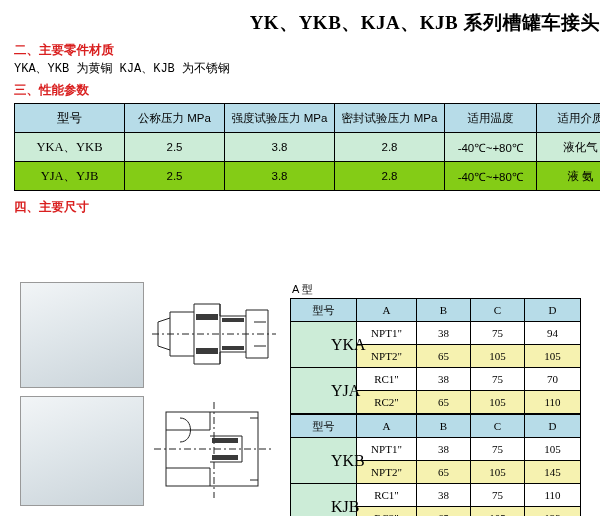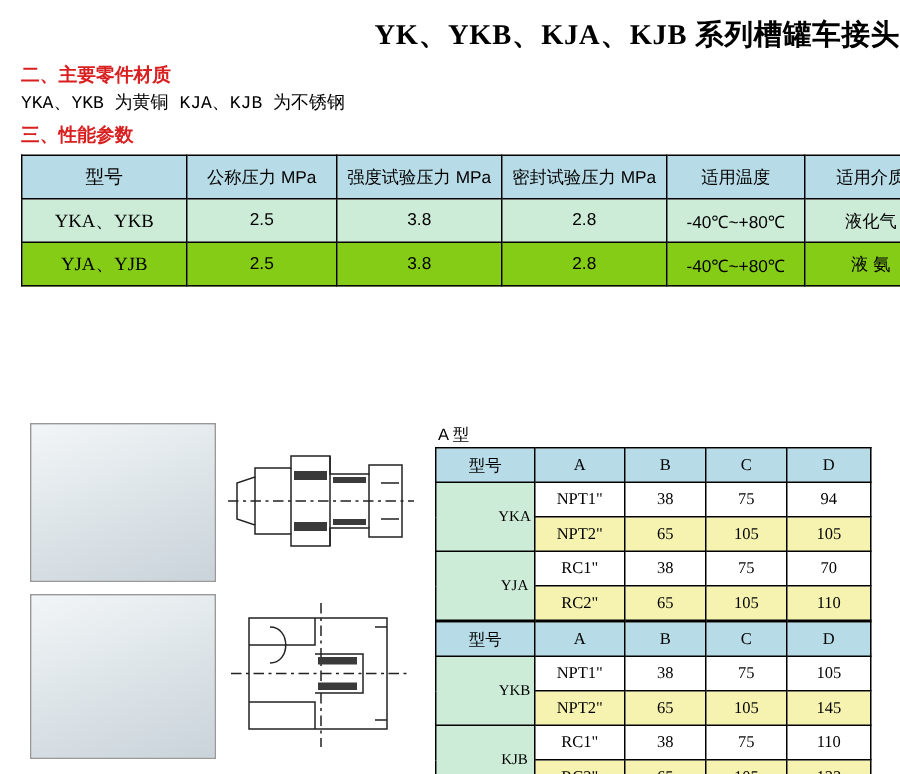--- a/index.html
+++ b/index.html
@@ -114,21 +114,21 @@
     font-size: 11px;
     height: 20px;
     font-family: "Liberation Serif", serif;
   }
   table.dim thead th {
     background: #b7dce8;
     font-weight: normal;
   }
   table.dim td.rowlabel {
     background: #ccecd7;
-    font-size: 10px;
+    font-size: 16px;
     padding-left: 40px;
   }
   table.dim td.val {
     background: #ffffff;
   }
   table.dim tr.alt td.val {
     background: #f6f2b0;
   }
 
   
@@ -183,20 +183,21 @@
         <td class="model">YJA、YJB</td>
         <td>2.5</td>
         <td>3.8</td>
         <td>2.8</td>
         <td>-40℃~+80℃</td>
         <td>液  氨</td>
       </tr>
     </tbody>
   </table>
 
+  <div class="section-head" style="margin-top:8px">四、主要尺寸</div>
 
   <div class="photo-block photo1">
     <div class="ph-bg"></div>
     <svg width="120" height="102" viewBox="0 0 120 102">
       <defs>
         <linearGradient id="gA" x1="0" y1="0" x2="1" y2="1">
           <stop offset="0%" stop-color="#fbfcfd"></stop>
           <stop offset="40%" stop-color="#c9d2d8"></stop>
           <stop offset="75%" stop-color="#98a2a9"></stop>
           <stop offset="100%" stop-color="#dde3e7"></stop>

